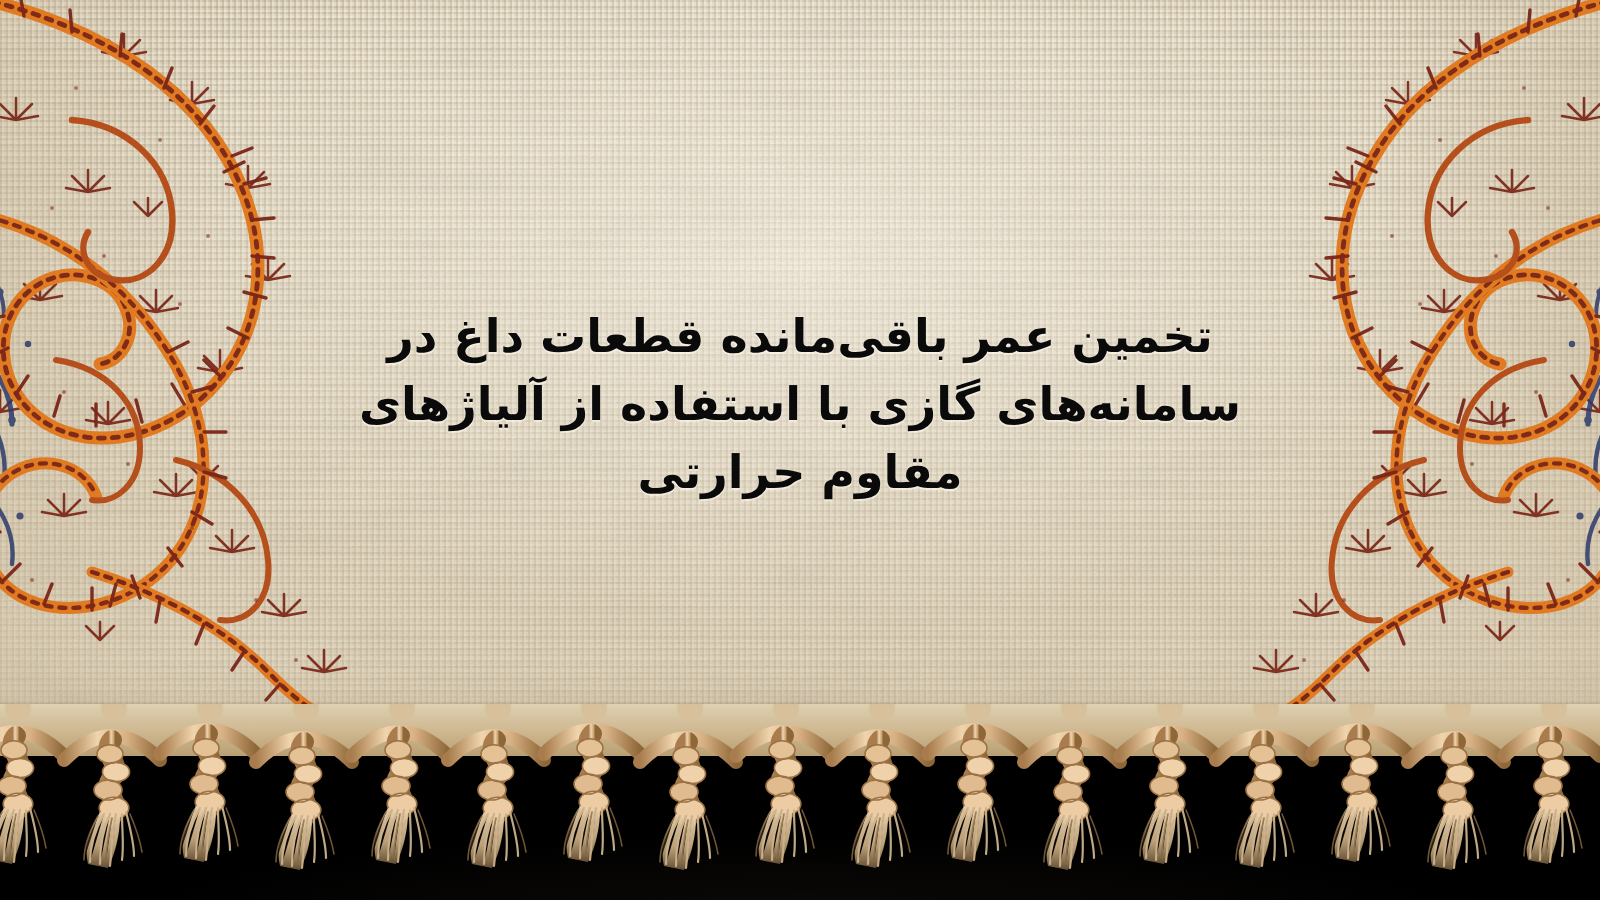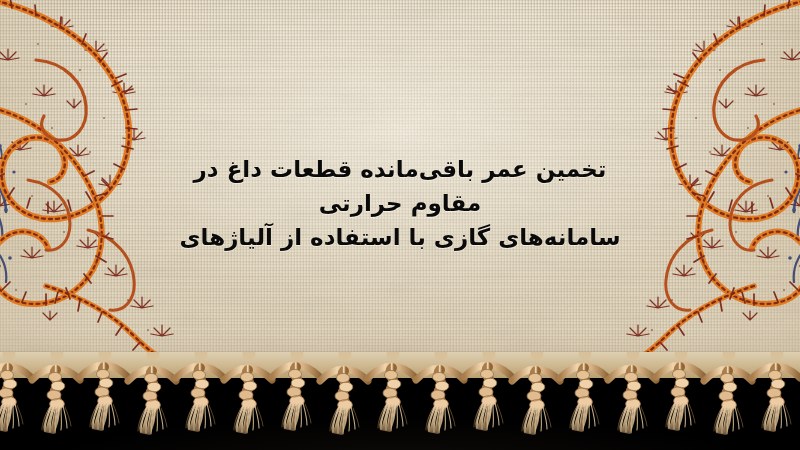--- a/index.html
+++ b/index.html
@@ -258,22 +258,22 @@
         <circle cx="104" cy="264" r="1"></circle>
       <circle cx="136" cy="300" r="1"></circle>
         <circle cx="40" cy="196" r="1"></circle>
       <circle cx="156" cy="330" r="1"></circle>
         <circle cx="24" cy="290" r="1"></circle>
     </g>
   </svg>
 
   <div class="title">
     <span class="ln">تخمین عمر باقی‌مانده قطعات داغ در</span>
+    <span class="ln">سامانه‌های گازی با استفاده از آلیاژهای</span>
     <span class="ln">مقاوم حرارتی</span>
-    <span class="ln">سامانه‌های گازی با استفاده از آلیاژهای</span>
   </div>
 
   <div class="blackfield"></div>
 
   <div class="selvage"></div>
 
   <svg class="fringe" viewBox="0 0 800 90">
     <defs>
       <linearGradient id="cord" x1="0" y1="0" x2="1" y2="0">
         <stop offset="0%" stop-color="#a87c4c"></stop>

